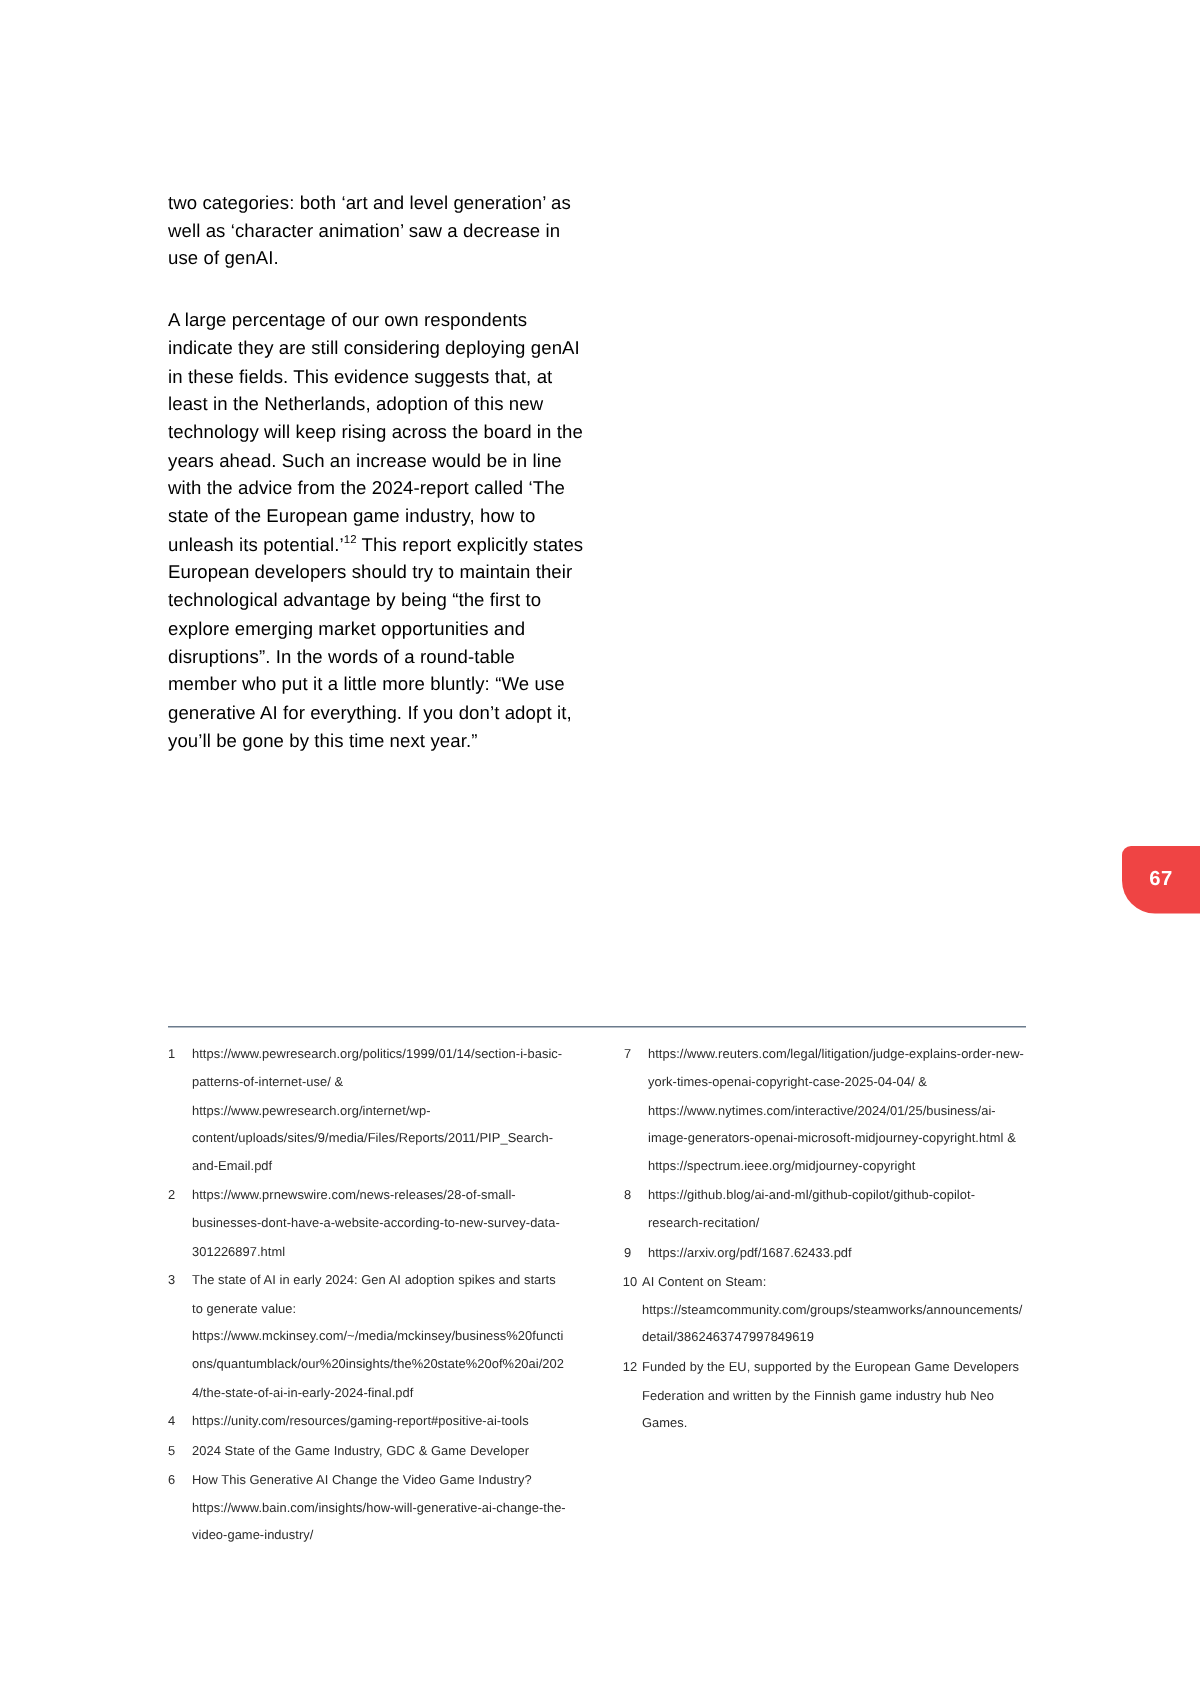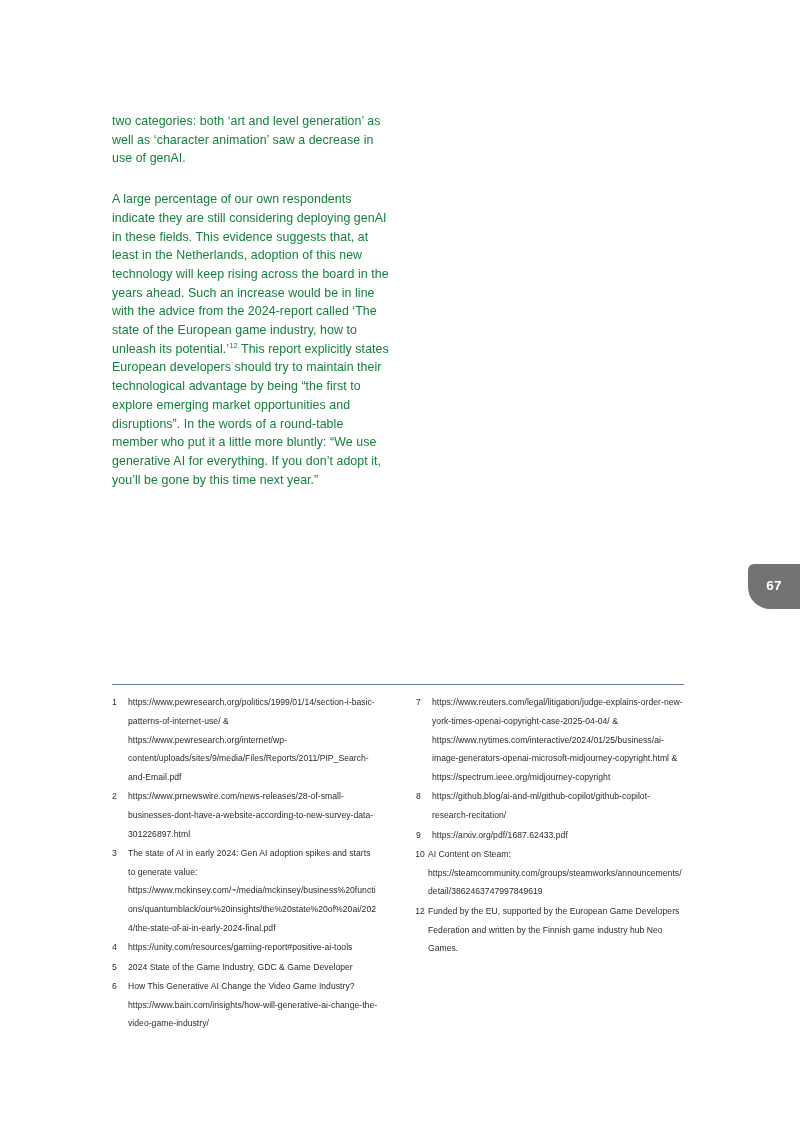--- a/index.html
+++ b/index.html
@@ -18,41 +18,41 @@
   }
 
   
   .body-col {
     position: absolute;
     left: 112px;
     top: 112px;
     width: 278px;
   }
   .body-col p {
-    margin: 0 0 22px 0;
+    margin: 14px 0 22px 0;
     font-size: 12.4px;
     line-height: 18.7px;
-    color: #15803d;
+    color: #000000;
     letter-spacing: 0.005em;
   }
   .body-col p:last-child { margin-bottom: 0; }
   sup {
     font-size: 7.6px;
     line-height: 0;
     vertical-align: super;
   }
 
   
   .page-tab {
     position: absolute;
     left: 748px;
     top: 564px;
     width: 52px;
     height: 45px;
-    background: #737373;
+    background: #ef4444;
     border-top-left-radius: 6px;
     border-bottom-left-radius: 22px;
     display: flex;
     align-items: center;
     justify-content: center;
   }
   .page-tab .num {
     color: #ffffff;
     font-size: 13.5px;
     font-weight: 700;

